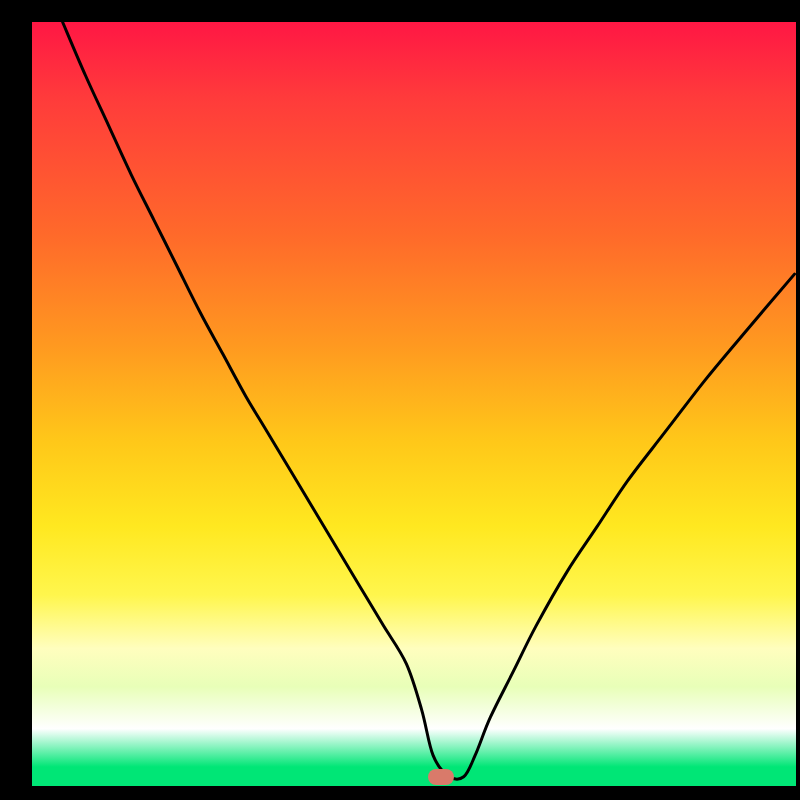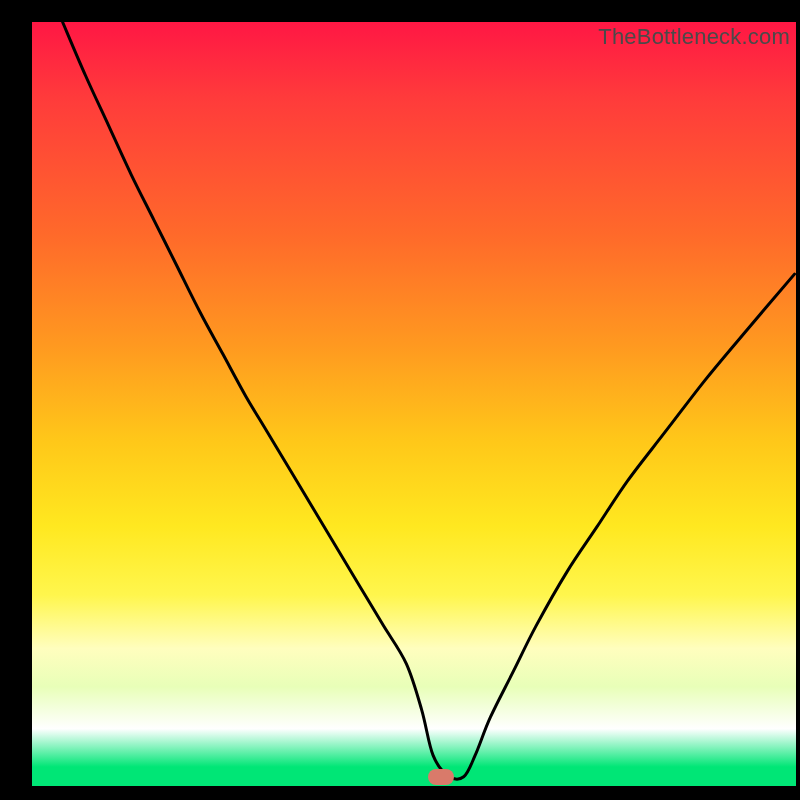--- a/index.html
+++ b/index.html
@@ -62,19 +62,18 @@
     height: 16px;
     border-radius: 8px;
     transform: translate(-50%, -50%);
   }
 </style>
 </head>
 <body>
 
 <div class="frame">
   <div class="plot-area">
-    <span class="watermark">TheBottleneck.com</span>
     <svg class="curve" viewBox="0 0 764 764" preserveAspectRatio="none">
       <path id="curve-path" fill="none" stroke="#000000" stroke-width="3" stroke-linejoin="round" stroke-linecap="round" d="M 30.6 0.0 C 34.4 8.9, 45.8 36.3, 53.5 53.5 C 61.1 70.7, 68.8 86.6, 76.4 103.1 C 84.0 119.7, 91.7 136.9, 99.3 152.8 C 107.0 168.7, 114.6 183.4, 122.2 198.6 C 129.9 213.9, 137.5 229.2, 145.2 244.5 C 152.8 259.8, 160.4 275.7, 168.1 290.3 C 175.7 305.0, 183.4 318.3, 191.0 332.3 C 198.6 346.3, 206.3 361.0, 213.9 374.4 C 221.6 387.7, 229.2 399.8, 236.8 412.6 C 244.5 425.3, 252.1 438.0, 259.8 450.8 C 267.4 463.5, 275.0 476.2, 282.7 489.0 C 290.3 501.7, 298.0 514.4, 305.6 527.2 C 313.2 539.9, 320.9 552.6, 328.5 565.4 C 336.2 578.1, 343.8 590.8, 351.4 603.6 C 359.1 616.3, 368.0 627.8, 374.4 641.8 C 380.7 655.8, 385.2 672.3, 389.6 687.6 C 394.1 702.9, 396.6 722.4, 401.1 733.4 C 405.6 744.5, 411.3 750.5, 416.4 754.1 C 421.5 757.6, 427.2 758.3, 431.7 754.8 C 436.1 751.4, 438.7 743.4, 443.1 733.4 C 447.6 723.5, 452.0 709.2, 458.4 695.2 C 464.8 681.2, 473.7 664.7, 481.3 649.4 C 489.0 634.1, 495.3 620.1, 504.2 603.6 C 513.2 587.0, 524.6 566.6, 534.8 550.1 C 545.0 533.5, 555.2 519.5, 565.4 504.2 C 575.5 489.0, 584.5 474.3, 595.9 458.4 C 607.4 442.5, 621.4 425.3, 634.1 408.7 C 646.9 392.2, 659.6 375.0, 672.3 359.1 C 685.1 343.2, 695.5 331.1, 710.5 313.2 C 725.5 295.4, 753.8 262.3, 762.5 252.1"></path>
     </svg>
     <div id="marker" class="marker" style="left: 408.74px; top: 754.832px; background: rgb(217, 122, 106);"></div>
   </div>
 </div>
 
 </body></html>

